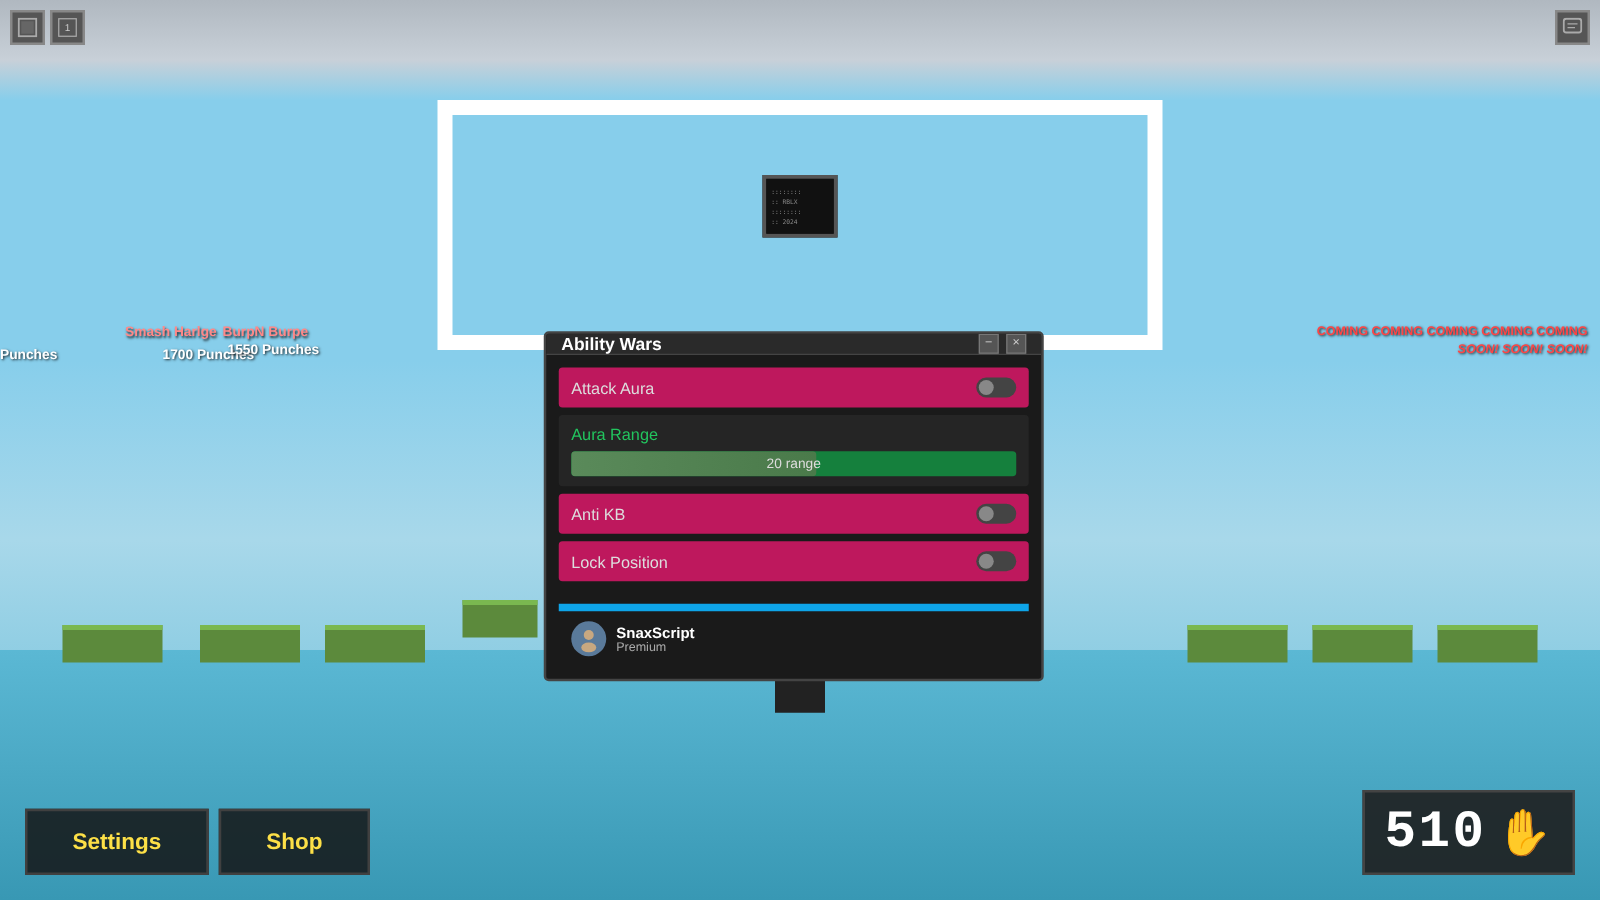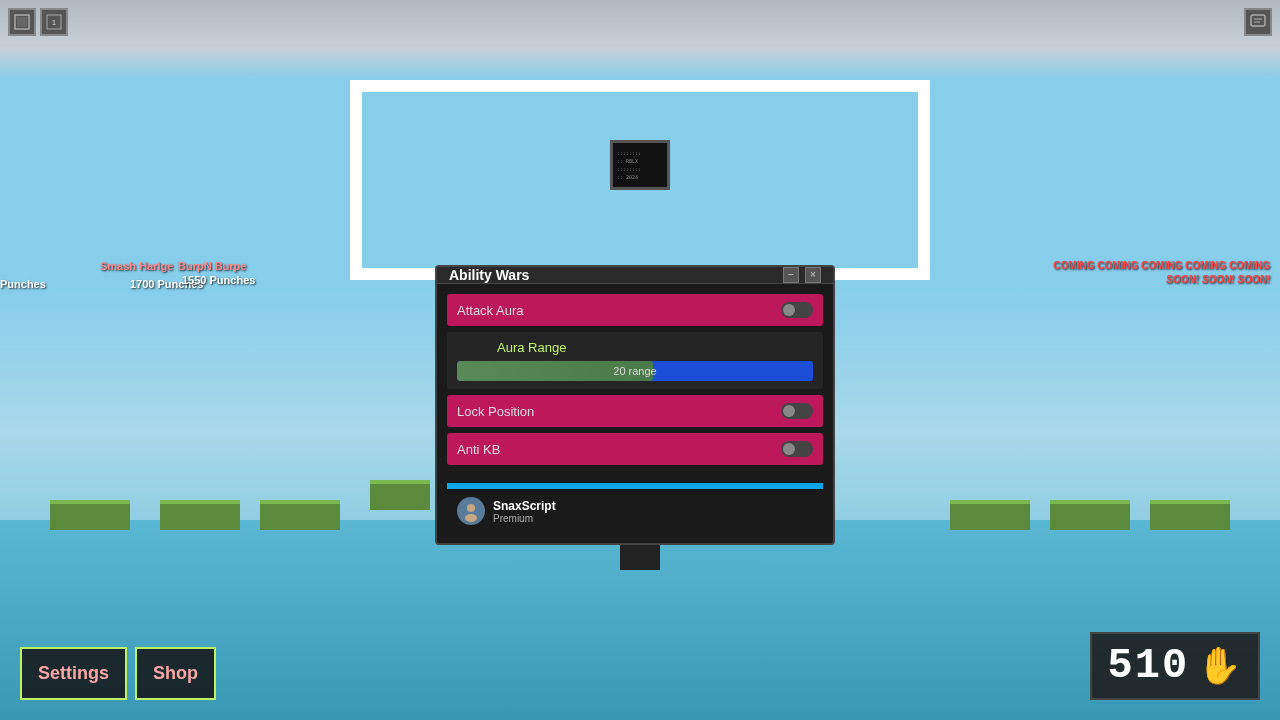--- a/index.html
+++ b/index.html
@@ -144,25 +144,25 @@
       position: absolute;
       bottom: 20px;
       left: 20px;
       display: flex;
       gap: 8px;
       z-index: 10;
     }
 
     .btn-settings, .btn-shop {
       background: rgba(20,20,20,0.85);
-      border: 2px solid #bef264;
-      color: #fca5a5;
+      border: 2px solid #404040;
+      color: #fde047;
       font-size: 18px;
       font-weight: bold;
-      padding: 14px 16px;
+      padding: 14px 36px;
       cursor: pointer;
       font-family: Arial, sans-serif;
     }
 
     
     .modal-overlay {
       position: absolute;
       inset: 0;
       z-index: 20;
       display: flex;
@@ -318,31 +318,30 @@
     }
 
     
     .slider-row {
       padding: 8px 10px;
       background: #252525;
       border-radius: 3px;
     }
 
     .slider-label {
-      color: #bef264;
+      color: #22c55e;
       font-size: 13px;
       margin-bottom: 6px;
-      margin-left: 40px;
     }
 
     .slider-track {
       position: relative;
       width: 100%;
       height: 20px;
-      background: #1d4ed8;
+      background: #15803d;
       border-radius: 3px;
       overflow: hidden;
     }
 
     .slider-fill {
       position: absolute;
       left: 0;
       top: 0;
       height: 100%;
       background: linear-gradient(90deg, #5a8a5a, #4a7a4a);
@@ -518,26 +517,26 @@
 
         <div class="slider-row">
           <div class="slider-label">Aura Range</div>
           <div class="slider-track">
             <div class="slider-fill" style="width: 55%;"></div>
             <span class="slider-text">20 range</span>
           </div>
         </div>
 
         <div class="feature-row">
-          <span class="feature-label">Lock Position</span>
+          <span class="feature-label">Anti KB</span>
           <div class="toggle off"></div>
         </div>
 
         <div class="feature-row">
-          <span class="feature-label">Anti KB</span>
+          <span class="feature-label">Lock Position</span>
           <div class="toggle off"></div>
         </div>
 
         <div class="modal-footer">
           <div class="avatar-icon">
             <svg width="22" height="22" viewBox="0 0 22 22">
               <circle cx="11" cy="11" r="11" fill="#5a7a9a"></circle>
               <circle cx="11" cy="8" r="4" fill="#c8a880"></circle>
               <ellipse cx="11" cy="18" rx="6" ry="4" fill="#c8a880"></ellipse>
             </svg>

